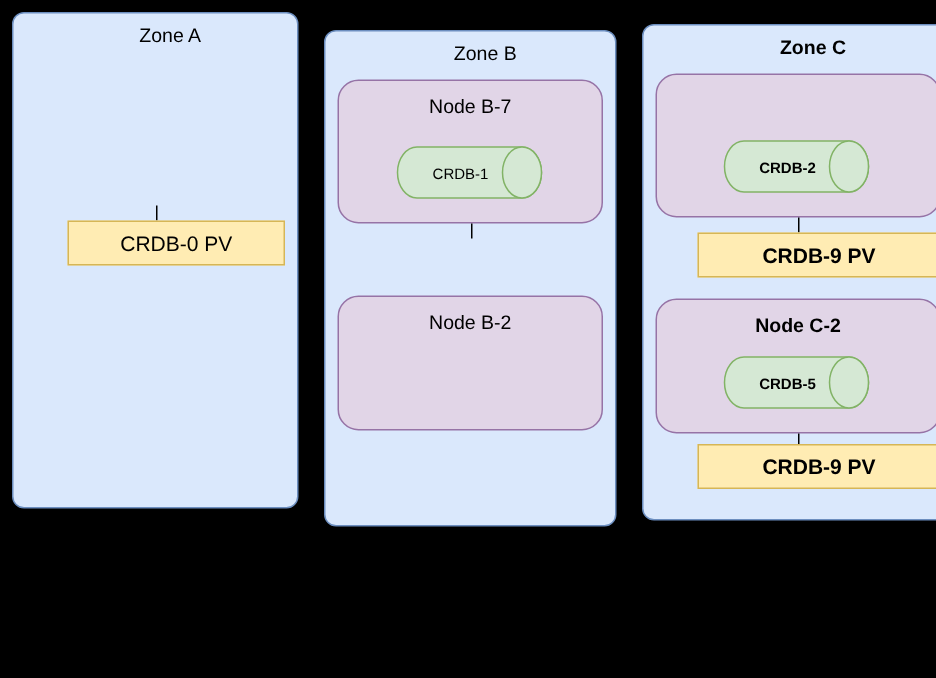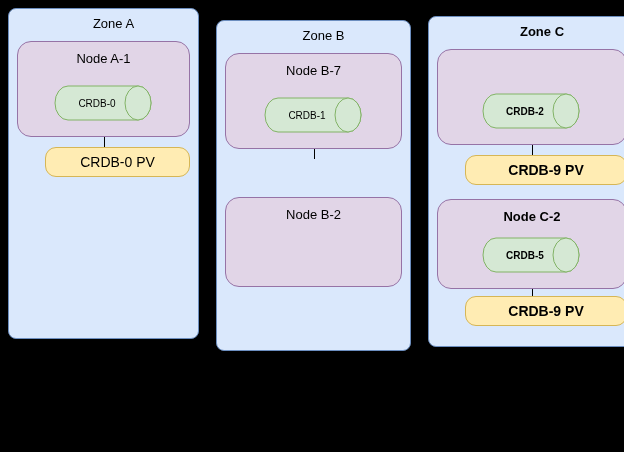--- a/index.html
+++ b/index.html
@@ -48,42 +48,34 @@
     font-family:"Liberation Sans", sans-serif;
   }
   .connector {
     position:absolute; left:50%; width:1px;
     background:#000;
   }
   .pv {
     position:absolute; left:8px; right:8px; height:30px;
     background: var(--pv-fill, #ffecb3);
     border:1px solid var(--pv-border, #d6b656);
-    border-radius:11px;
+    border-radius:0;
     display:flex; align-items:center; justify-content:center;
     font-size:14px;
     margin-left:28px;
   }
 </style>
 </head>
 <body>
 
 <div class="canvas">
 
   <div class="zone" style="left:8px; top:8px; width:191px; height:331px;">
     <div class="zone-title">Zone A</div>
 
-    <div class="node" style="top:32px; height:96px;">
-      <div class="node-title">Node A-1</div>
-      <svg class="cyl" style="top:42px;" viewBox="0 0 102 38">
-        <path d="M 85 2 L 15 2 A 13 17 0 0 0 15 36 L 85 36 A 13 17 0 0 0 85 2 Z"></path>
-        <ellipse cx="85" cy="19" rx="13" ry="17"></ellipse>
-        <text x="44" y="23" text-anchor="middle">CRDB-0</text>
-      </svg>
-    </div>
 
     <div class="connector" style="top:128px; height:10px;"></div>
 
     <div class="pv" style="top:138px;">CRDB-0 PV</div>
   </div>
 
   <div class="zone" style="left:216px; top:20px; width:195px; height:331px;">
     <div class="zone-title">Zone B</div>
 
     <div class="node" style="top:32px; height:96px;">

